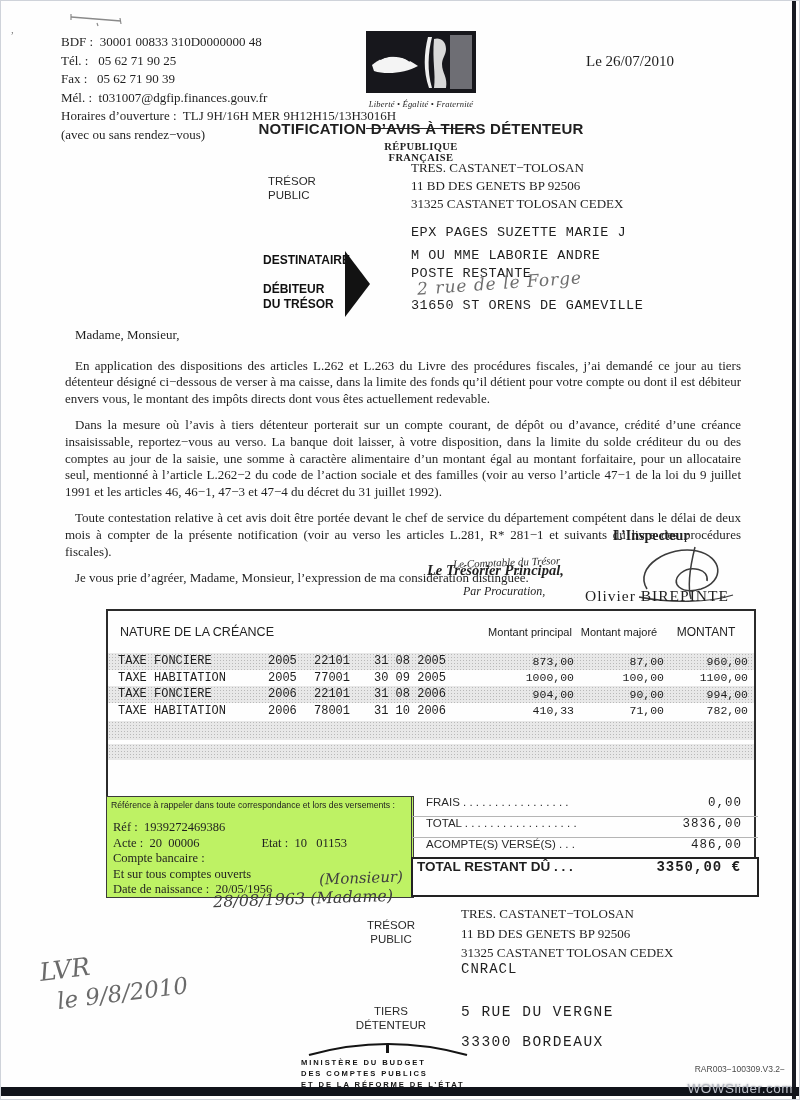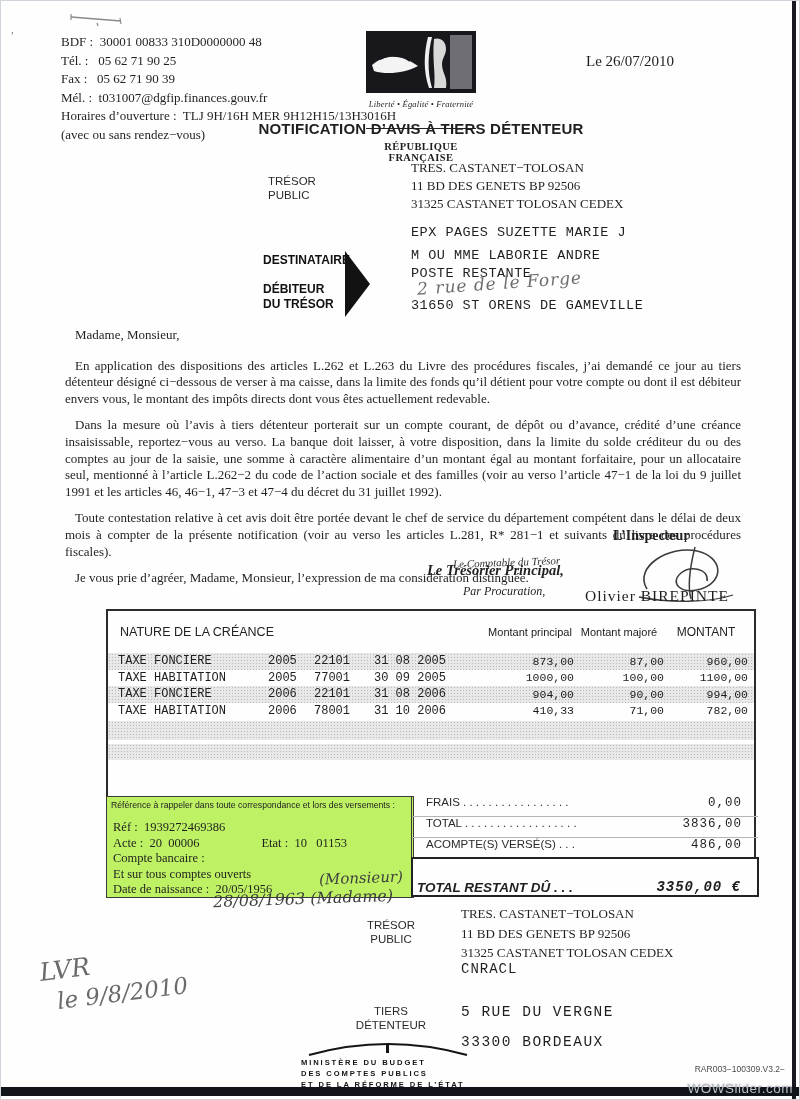--- a/index.html
+++ b/index.html
@@ -73,22 +73,22 @@
   .hand-md{left:212px;top:888px;font-size:16px;transform:rotate(-2deg);color:#3f3f3f;}
 
   
   .totals{position:absolute;left:303px;top:185px;width:347px;height:100px;box-sizing:border-box;
         border-left:1.2px solid #3a3a3a;}
   .tot-row{display:flex;justify-content:space-between;align-items:flex-start;height:20px;
         padding:0 16px 0 14px;border-bottom:1px solid #b5b5b5;}
   .tot-row .tl{font-size:11.5px;font-family:"Liberation Sans","DejaVu Sans",sans-serif;color:#2a2a2a;}
   .tot-row .tv{font-size:12.5px;font-family:"Liberation Mono","DejaVu Sans Mono",monospace;letter-spacing:1px;}
   .tot-final{position:absolute;left:-1px;top:61px;width:348px;height:40px;border:2px solid #222;
-        box-sizing:border-box;display:flex;justify-content:space-between;align-items:flex-end;
-        padding:0 16px 0 4px;background:#fefefe;font-style:italic;}
+        box-sizing:border-box;display:flex;justify-content:space-between;align-items:flex-start;
+        padding:0 16px 0 4px;background:#fefefe;}
   .tot-final .tl{font-size:13.5px;font-weight:bold;font-family:"Liberation Sans","DejaVu Sans",sans-serif;}
   .tot-final .tv{font-size:14px;font-weight:bold;font-family:"Liberation Mono","DejaVu Sans Mono",monospace;letter-spacing:1px;}
 
   
   .f-addr{left:460px;top:903px;font-size:13px;line-height:19.5px;}
   .f-cnracl{left:460px;top:960px;font-size:14px;letter-spacing:1px;}
   .f-street{left:460px;top:1003px;font-size:14.5px;letter-spacing:1.5px;}
   .f-city{left:460px;top:1033px;font-size:14.5px;letter-spacing:1.5px;}
   .f-tresor{left:355px;top:917px;width:70px;text-align:center;}
   .f-tiers{left:335px;top:1003px;width:110px;text-align:center;}

